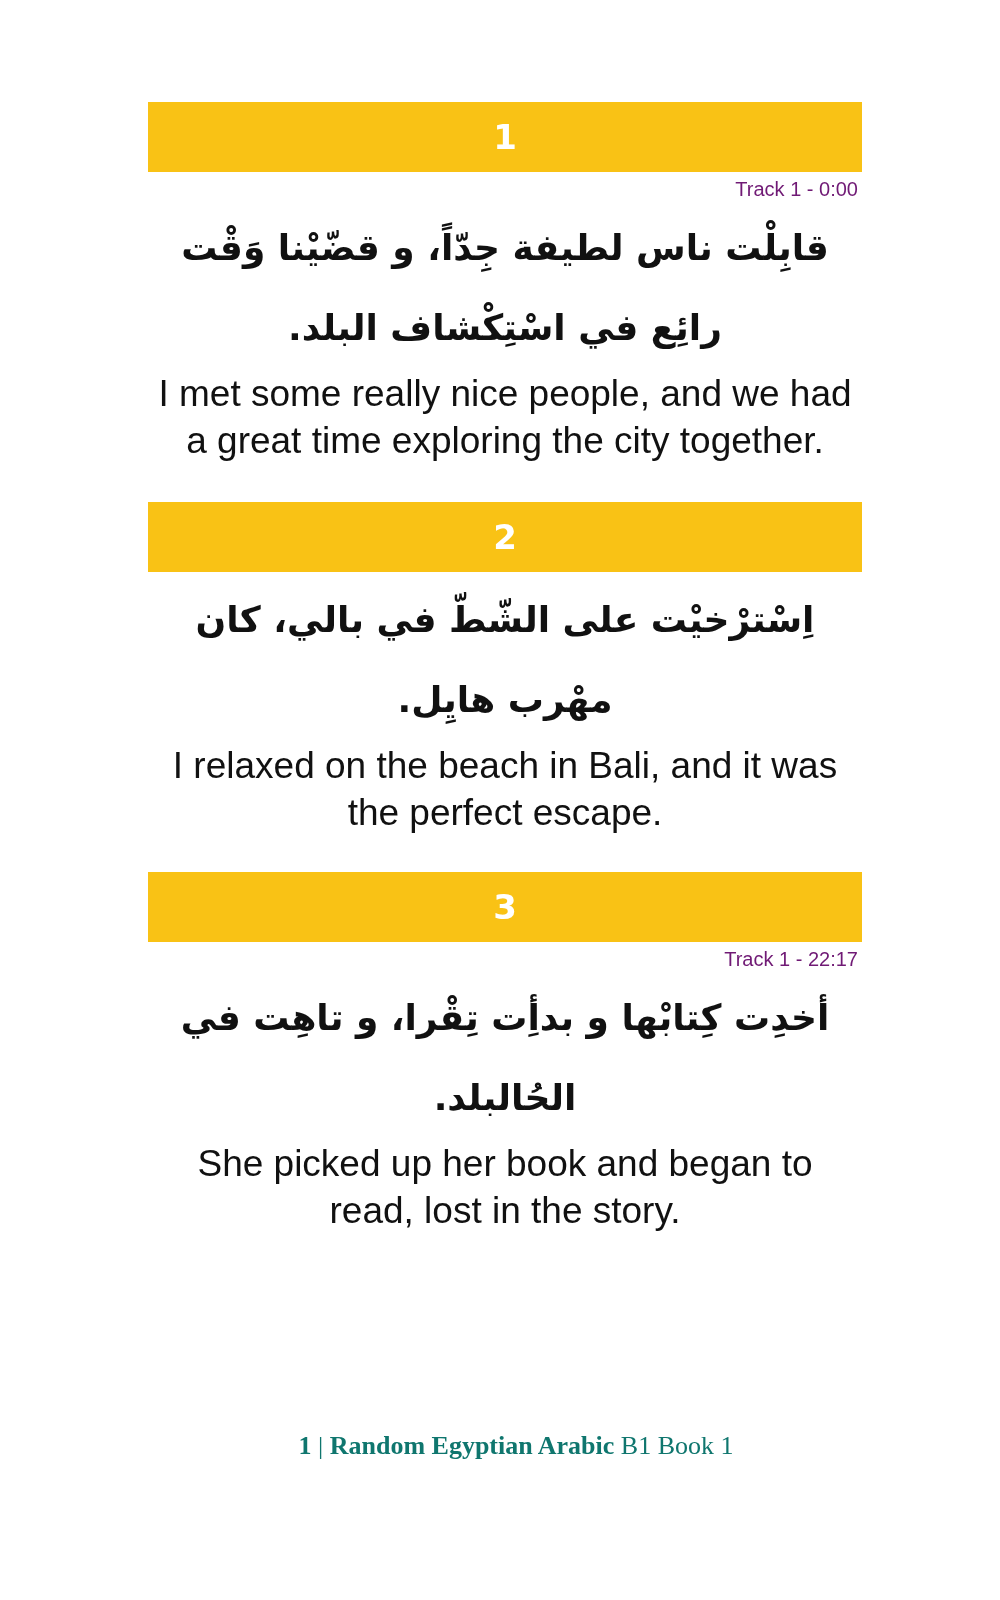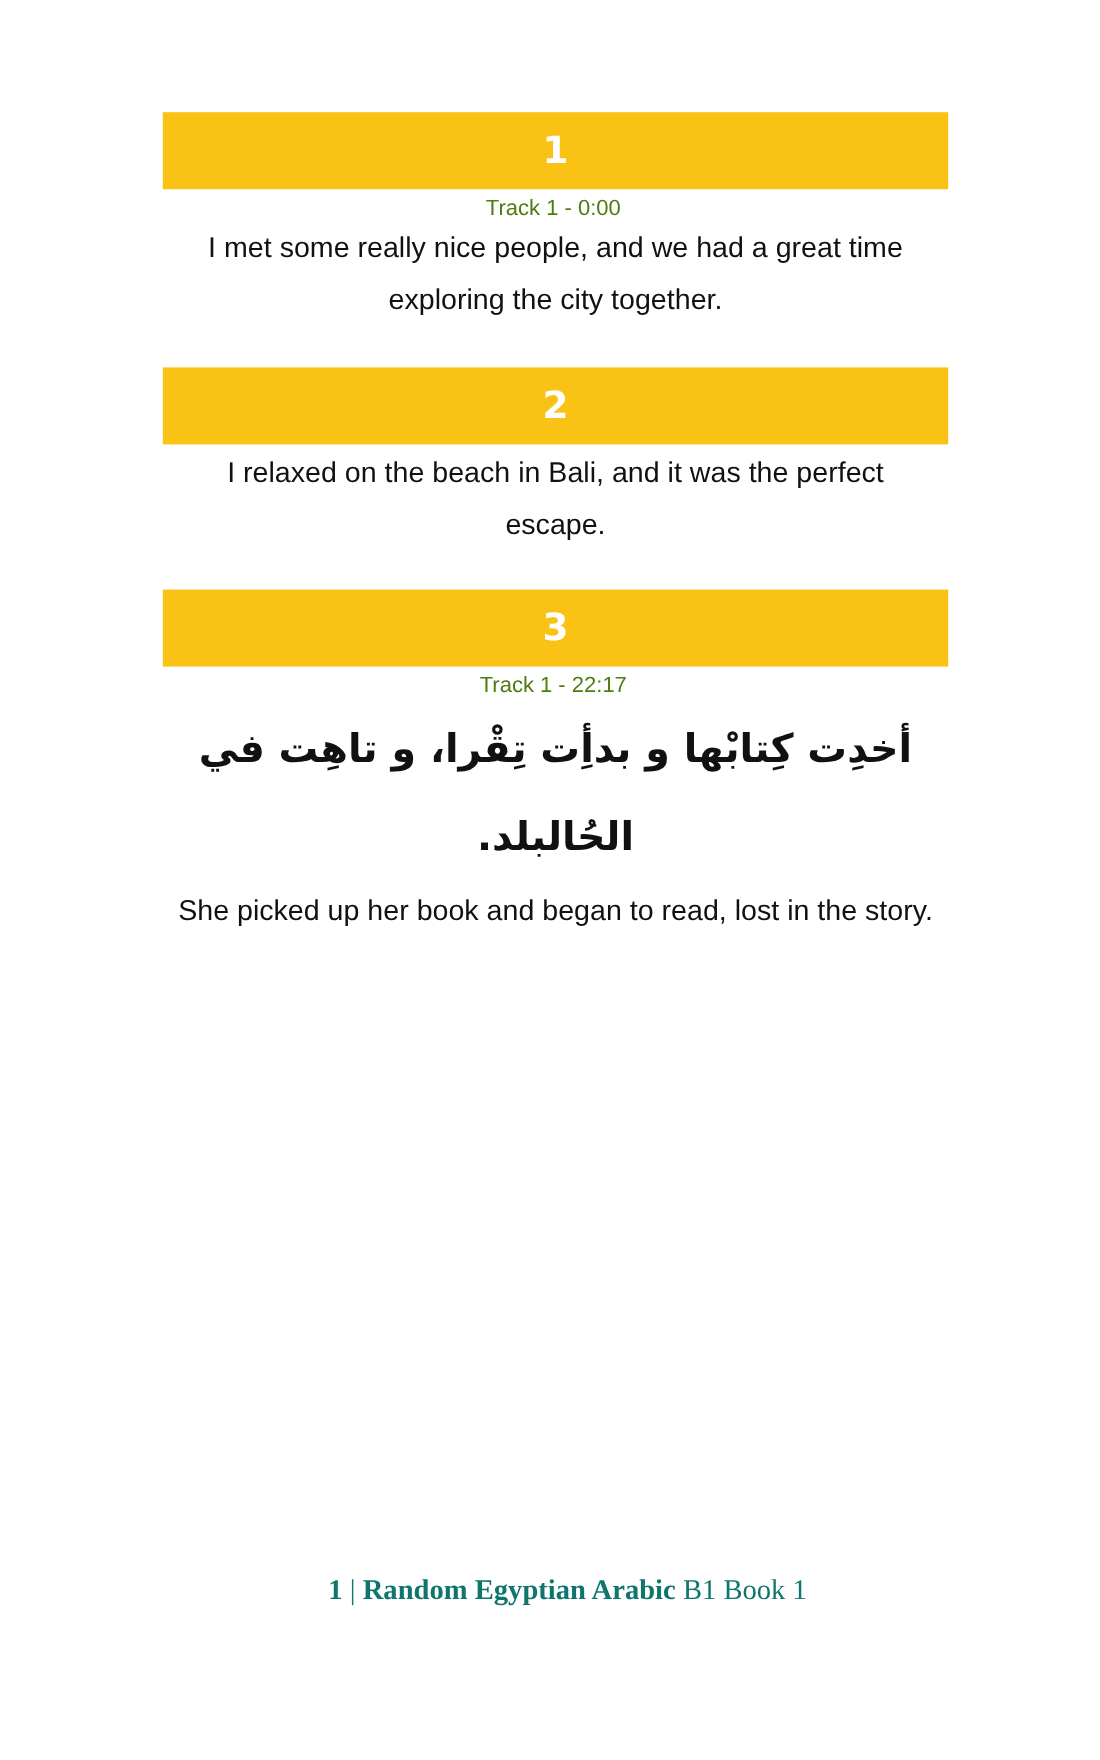--- a/index.html
+++ b/index.html
@@ -33,42 +33,42 @@
       justify-content: center;
     }
     .banner-number {
       color: #ffffff;
       font-family: "DejaVu Sans", sans-serif;
       font-weight: bold;
       font-size: 34px;
       line-height: 1;
     }
     .track {
-      text-align: center;
+      text-align: right;
       font-family: "Liberation Sans", sans-serif;
       font-size: 20px;
-      color: #4d7c0f;
+      color: #701a75;
       margin-top: 6px;
       line-height: 22px;
       padding-right: 4px;
     }
     .arabic {
       direction: rtl;
       text-align: center;
       font-family: "DejaVu Sans", sans-serif;
       font-weight: bold;
       font-size: 36px;
       line-height: 80px;
       color: #111111;
       margin-top: 8px;
     }
     .english {
       text-align: center;
       font-family: "Liberation Sans", sans-serif;
-      font-size: 26px;
+      font-size: 37px;
       line-height: 47px;
       color: #111111;
       margin-top: 2px;
       padding: 0 10px;
     }
     .s1 { }
     .s2 { margin-top: 38px; }
     .s3 { margin-top: 36px; }
     .footer {
       position: absolute;
@@ -88,27 +88,29 @@
 </head>
 <body>
 
 <div class="content">
 
   <div class="section s1">
     <div class="banner">
       <span class="banner-number">1</span>
     </div>
     <div class="track">Track 1 - 0:00</div>
+    <div class="arabic">قابِلْت ناس لطيفة جِدّاً، و قضّيْنا وَقْت رائِع في اسْتِكْشاف البلد.</div>
     <div class="english">I met some really nice people, and we had a great time exploring the city together.</div>
   </div>
 
   <div class="section s2">
     <div class="banner">
       <span class="banner-number">2</span>
     </div>
+    <div class="arabic">اِسْترْخيْت على الشّطّ في بالي، كان مهْرب هايِل.</div>
     <div class="english">I relaxed on the beach in Bali, and it was the perfect escape.</div>
   </div>
 
   <div class="section s3">
     <div class="banner">
       <span class="banner-number">3</span>
     </div>
     <div class="track">Track 1 - 22:17</div>
     <div class="arabic">أخدِت كِتابْها و بدأِت تِقْرا، و تاهِت في الحُالبلد.</div>
     <div class="english">She picked up her book and began to read, lost in the story.</div>

